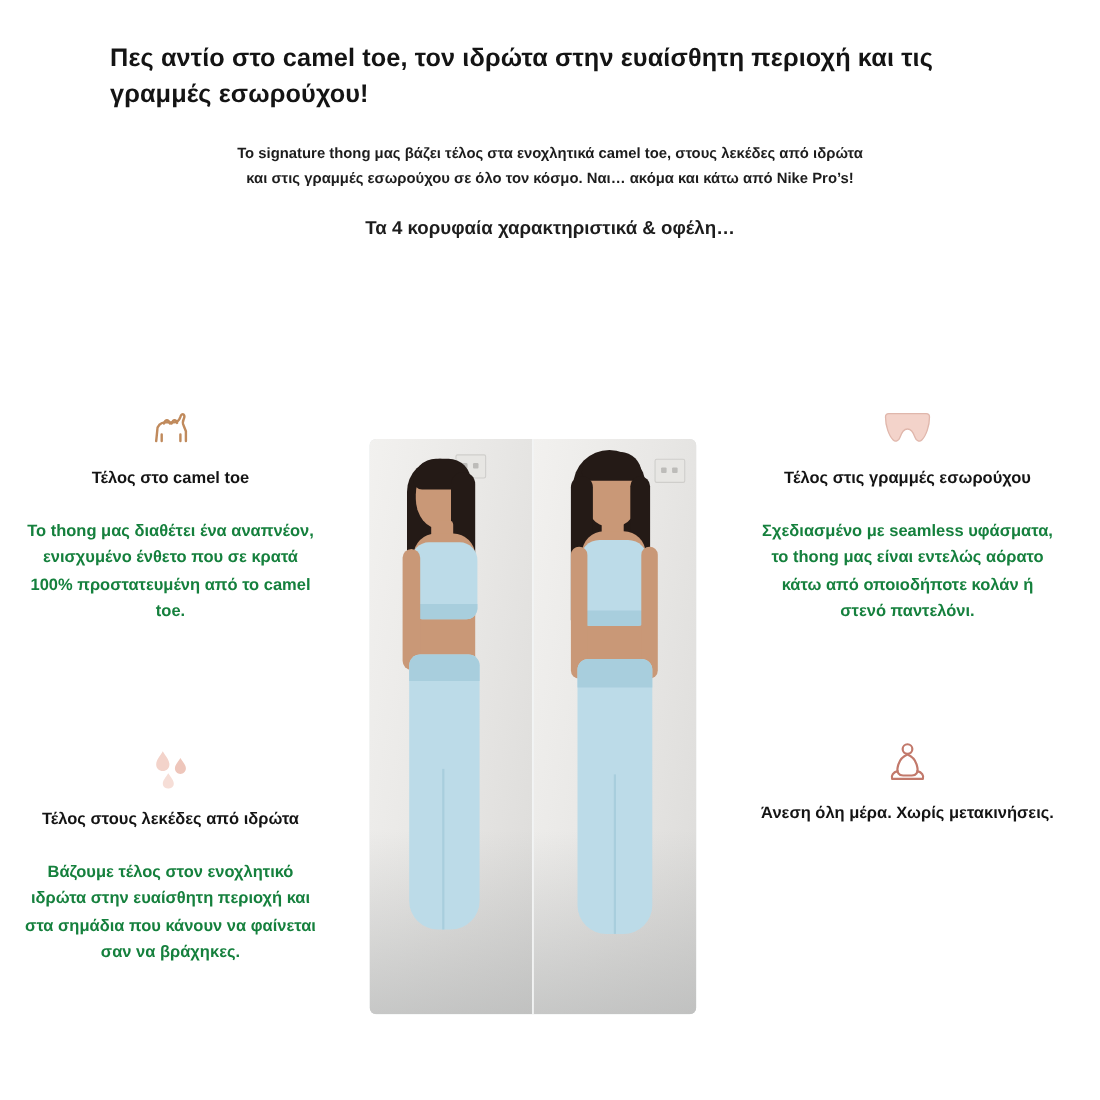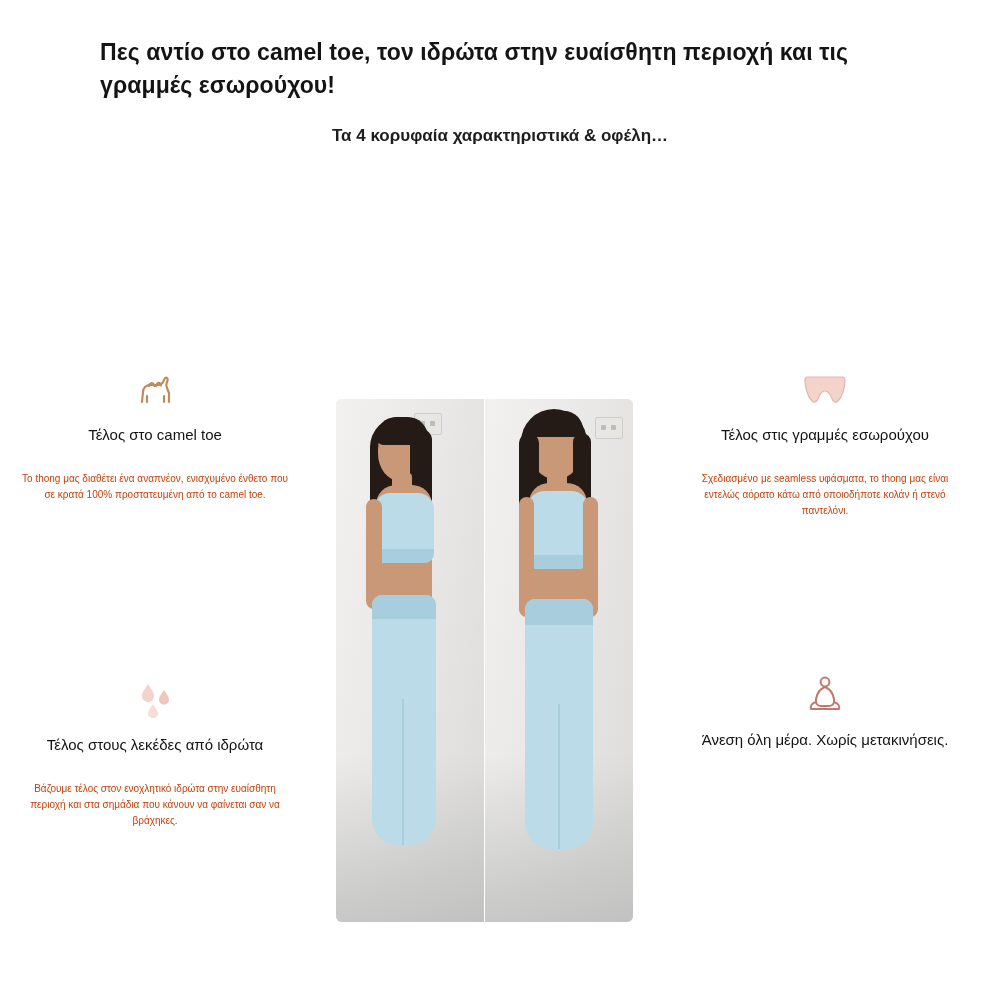--- a/index.html
+++ b/index.html
@@ -133,46 +133,47 @@
     text-align: center;
   }
   .feature .ficon {
     height: 44px;
     font-size: 30px;
     line-height: 44px;
     margin-bottom: 14px;
   }
   .feature .ftitle {
     font-size: 15px;
-    font-weight: normal;
+    font-weight: bold;
     line-height: 1.4;
     color: #141414;
     margin-bottom: 26px;
   }
   .feature .fbody {
-    font-size: 10px;
-    font-weight: normal;
+    font-size: 15px;
+    font-weight: bold;
     line-height: 1.62;
-    color: #c2410c;
+    color: #15803d;
   }
 
   .f-tl { left: 20px;  top: 330px; }
   .f-tr { left: 690px; top: 330px; }
   .f-bl { left: 20px;  top: 640px; }
   .f-br { left: 690px; top: 635px; }
 
   .icon-svg { display: inline-block; vertical-align: middle; }
 </style>
 </head>
 <body>
 
 <div class="page">
 
   <h1 class="headline">Πες αντίο στο camel toe, τον ιδρώτα στην ευαίσθητη περιοχή και τις γραμμές εσωρούχου!</h1>
 
+  <p class="subcopy">Το signature thong μας βάζει τέλος στα ενοχλητικά camel toe, στους λεκέδες από ιδρώτα και στις γραμμές εσωρούχου σε όλο τον κόσμο. Ναι… ακόμα και κάτω από Nike Pro’s!</p>
 
   <p class="subcopy2">Τα 4 κορυφαία χαρακτηριστικά &amp; οφέλη…</p>
 
   <div class="hero">
 
     <div class="pane left">
       <div class="wall"></div>
       <div class="socket" style="left:78px; top:14px;">
           <i></i>
           <i></i>

